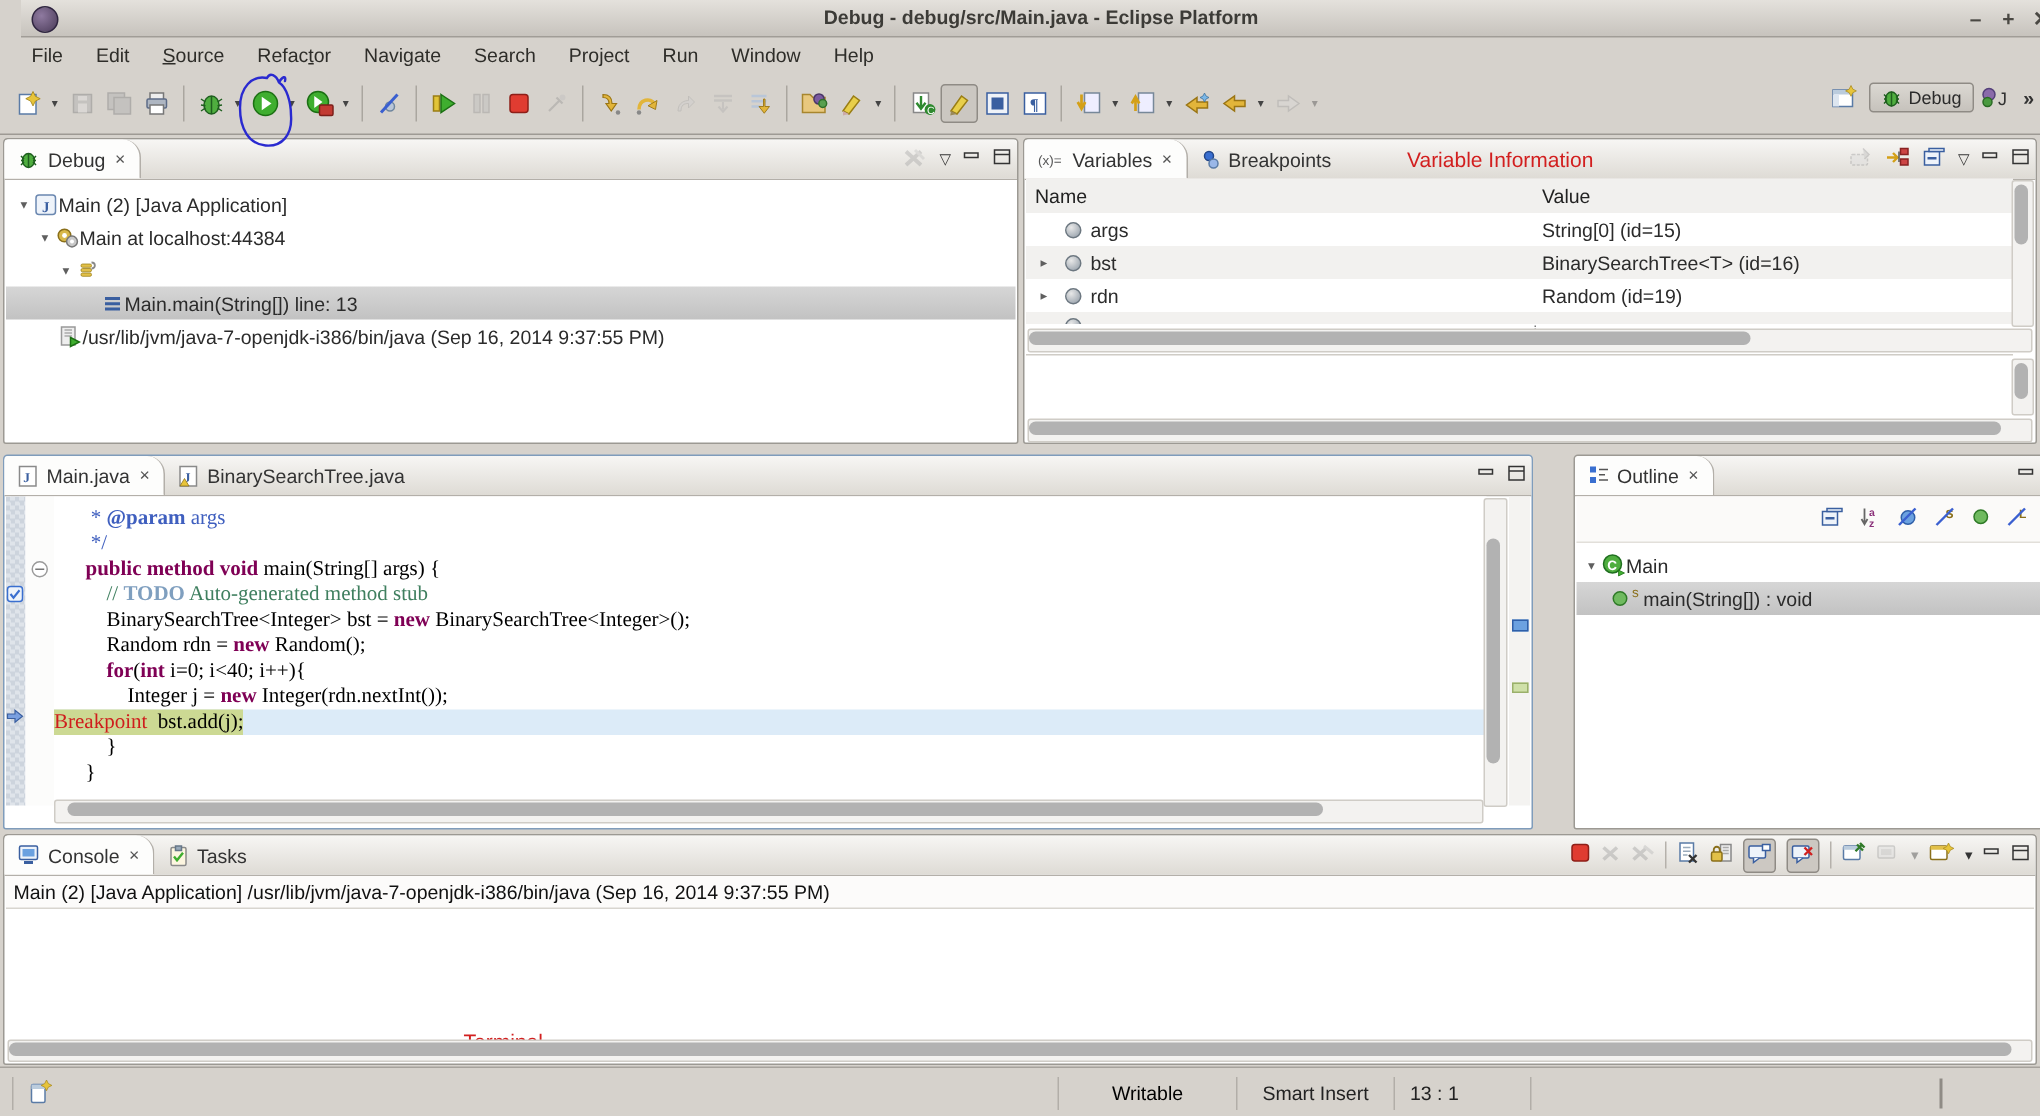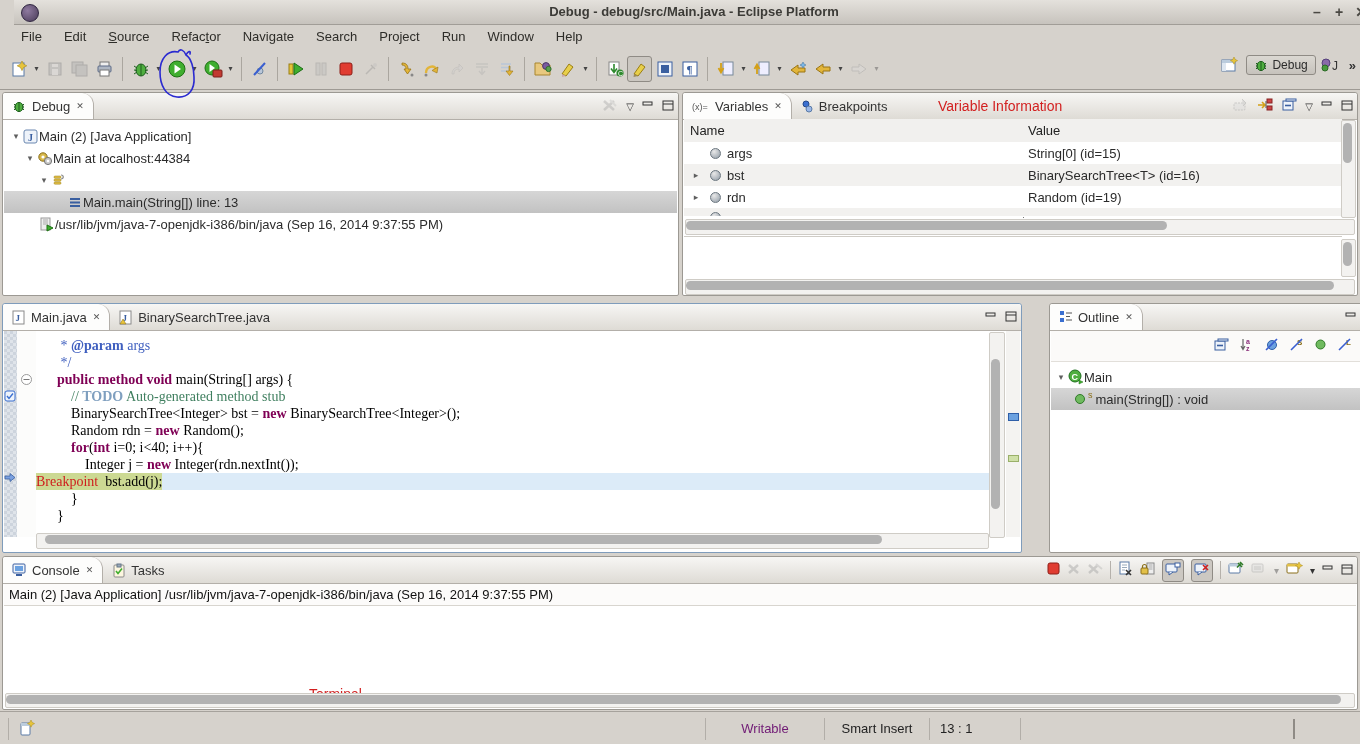--- a/index.html
+++ b/index.html
@@ -717,21 +717,21 @@
 </div>
 
 <div class="abs" style="left:0;top:711px;width:1360px;height:33px;border-top:1px solid #a6a29c;display:flex;align-items:center">
   <span style="width:1px;height:22px;background:#b2aea8;margin-left:8px"></span>
   <span style="margin-left:10px"><svg width="18" height="17">
         <rect x="2" y="4" width="9" height="12" rx="1" fill="#fff" stroke="#5a7ba6"></rect>
         <rect x="2" y="4" width="9" height="3" fill="#bcd"></rect>
         <path d="M12 1 l1.2 2.4 2.4 1.2 -2.4 1.2 -1.2 2.4 -1.2 -2.4 -2.4 -1.2 2.4 -1.2z" fill="#e7c43a" stroke="#a88a1d" stroke-width=".5"></path>
       </svg></span>
   <span class="statuscell-sep" style="margin-left:668px"></span>
-  <span style="width:118px;text-align:center;color:#701a75">Writable</span>
+  <span style="width:118px;text-align:center;color:#000000">Writable</span>
   <span class="statuscell-sep"></span>
   <span style="width:104px;text-align:center;color:#222">Smart Insert</span>
   <span class="statuscell-sep"></span>
   <span style="width:80px;padding-left:10px;color:#222">13 : 1</span>
   <span class="statuscell-sep"></span>
   <span style="width:272px"></span>
   <span style="width:2px;height:20px;background:#8f8b85"></span>
 </div>
 
 <svg class="abs" style="left:150px;top:46px;pointer-events:none" width="60" height="56">

